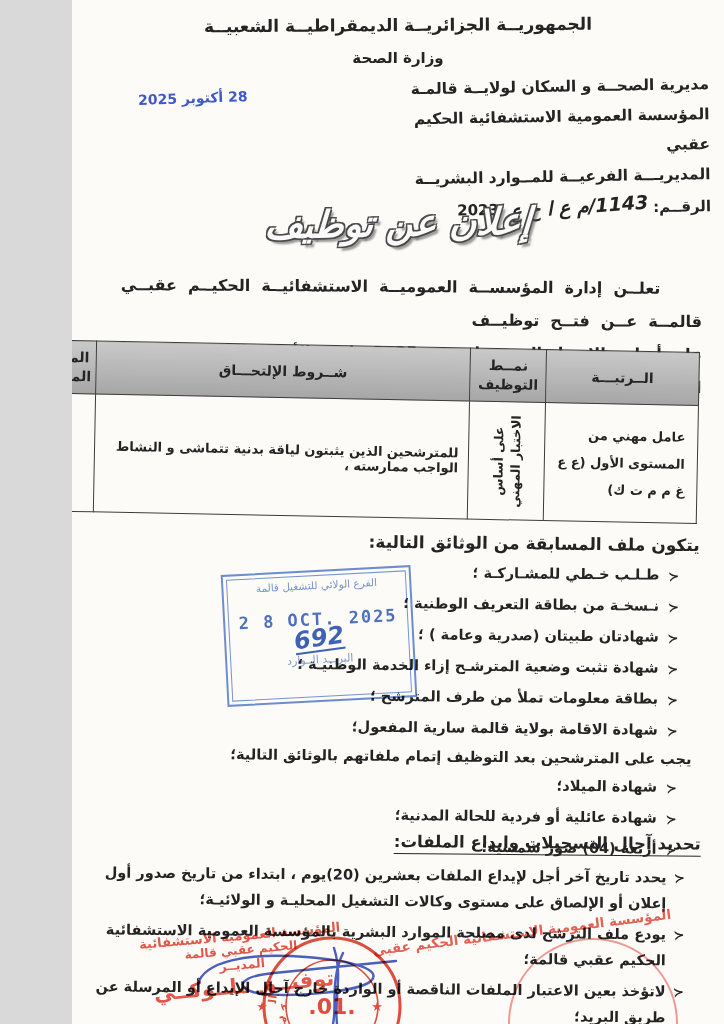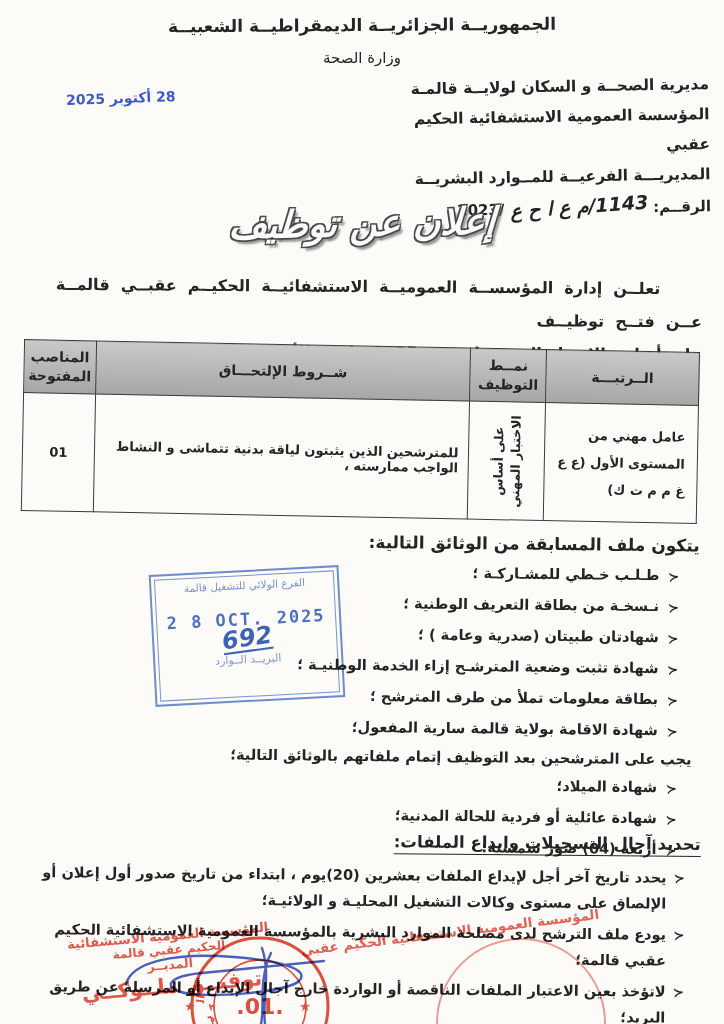--- a/index.html
+++ b/index.html
@@ -1,29 +1,29 @@
 <!DOCTYPE html>
 <html lang="ar" dir="rtl"><head>
 <meta charset="utf-8">
 <style>
   * { margin:0; padding:0; box-sizing:border-box; }
   html,body { width:724px; height:1024px; }
   body { background:#d9d9d9; font-family:"DejaVu Sans", sans-serif; }
 
   .page{
-    position:relative; width:724px; height:1024px;
+    position:relative; width:652px; height:1024px;
     background:#fcfbf8; overflow:hidden;
     color:#242424; direction:rtl;
   }
 
   
   .republic{ position:absolute; top:15px; left:0; right:0; text-align:center;
     font-size:17px; font-weight:bold; letter-spacing:.3px; transform:rotate(-.4deg); }
   .ministry{ position:absolute; top:49px; left:0; right:0; text-align:center;
-    font-size:15px; font-weight:normal; }
+    font-size:15px; font-weight:bold; }
   .place-line{ position:absolute; top:78px; left:58px; width:208px;
     font-size:15px; font-weight:bold; text-align:right; }
   .date-stamp-top{ position:absolute; top:90px; left:66px; color:#2b49c9;
     font-weight:bold; font-size:14px; transform:rotate(-2deg); opacity:.9;
     mix-blend-mode:multiply; }
 
   .org-block{ position:absolute; top:72px; right:14px; width:336px;
     text-align:right; font-weight:bold; font-size:15.5px; line-height:30px;
     transform:rotate(-1deg); }
   .ref-line{ font-size:15px; }

